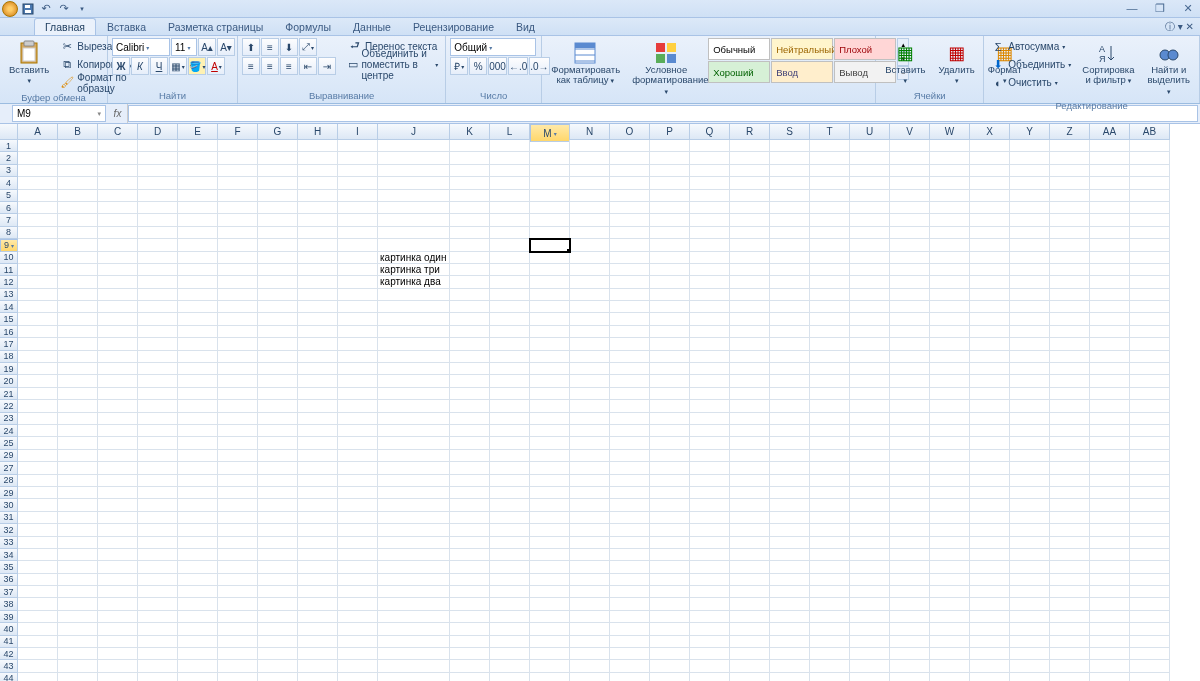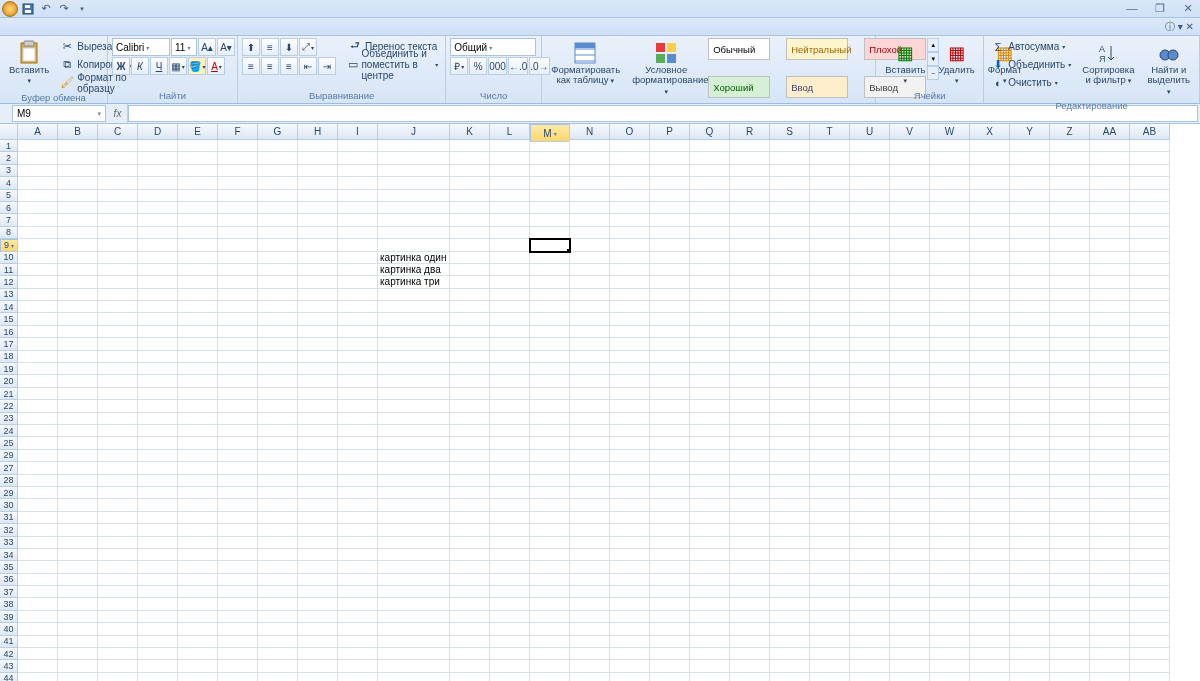--- a/index.html
+++ b/index.html
@@ -110,21 +110,21 @@
 .stack { display: flex; flex-direction: column; gap: 1px; }
 .link-btn {
   display: flex; align-items: center; gap: 3px;
   font-size: 10px; color: #2a486b; padding: 1px 3px; cursor: pointer;
   height: 17px;
 }
 .link-btn .ic { width: 14px; height: 14px; display: flex; align-items: center; justify-content: center; font-size: 11px; }
 .link-btn.dd::after { content: " ▾"; font-size: 6px; }
 
 
-.style-gal { display: grid; grid-template-columns: repeat(3, 62px); grid-template-rows: 22px 22px; gap: 16px; }
+.style-gal { display: grid; grid-template-columns: repeat(3, 62px); grid-template-rows: 22px 22px; gap: 1px; }
 .style-item {
   border: 1px solid #c0c0c0; font-size: 9.5px; display: flex; align-items: center;
   padding-left: 4px; cursor: pointer;
 }
 .gal-scroll { display: flex; flex-direction: column; margin-left: 1px; }
 .gal-scroll div { width: 12px; height: 14px; border: 1px solid #b8cde6; background: #e6eefa; font-size: 7px; display: flex; align-items: center; justify-content: center; }
 
 
 .fbar-row {
   height: 20px; background: #e6eefa; border-bottom: 1px solid #a9c3e6;
@@ -206,20 +206,29 @@
     <div class="qat-btn" style="font-size:7px">▾</div>
   </div>
   <div class="win-controls">
     <div class="win-btn">—</div>
     <div class="win-btn">❐</div>
     <div class="win-btn">✕</div>
   </div>
 </div>
 
 <div class="tabs-row">
+  <div id="tabs-container" style="display:flex;">
+      <div class="tab active">Главная</div>
+      <div class="tab">Вставка</div>
+      <div class="tab">Разметка страницы</div>
+      <div class="tab">Формулы</div>
+      <div class="tab">Данные</div>
+      <div class="tab">Рецензирование</div>
+      <div class="tab">Вид</div>
+    </div>
   <div class="help-btn">ⓘ ▾ ✕</div>
 </div>
 
 <div class="ribbon">
 
   <div class="group" style="width:108px">
     <div class="group-body">
       <div class="bigbtn">
         <div class="ico">
           <svg width="22" height="26" viewBox="0 0 22 26">
@@ -820,51 +829,51 @@
       <div class="cellrow">
         <div class="cell" style="width: 40px;"></div>
         <div class="cell" style="width: 40px;"></div>
         <div class="cell" style="width: 40px;"></div>
         <div class="cell" style="width: 40px;"></div>
         <div class="cell" style="width: 40px;"></div>
         <div class="cell" style="width: 40px;"></div>
         <div class="cell" style="width: 40px;"></div>
         <div class="cell" style="width: 40px;"></div>
         <div class="cell" style="width: 40px;"></div>
+        <div class="cell" style="width: 72px;">картинка три</div>
+        <div class="cell" style="width: 40px;"></div>
+        <div class="cell" style="width: 40px;"></div>
+        <div class="cell" style="width: 40px;"></div>
+        <div class="cell" style="width: 40px;"></div>
+        <div class="cell" style="width: 40px;"></div>
+        <div class="cell" style="width: 40px;"></div>
+        <div class="cell" style="width: 40px;"></div>
+        <div class="cell" style="width: 40px;"></div>
+        <div class="cell" style="width: 40px;"></div>
+        <div class="cell" style="width: 40px;"></div>
+        <div class="cell" style="width: 40px;"></div>
+        <div class="cell" style="width: 40px;"></div>
+        <div class="cell" style="width: 40px;"></div>
+        <div class="cell" style="width: 40px;"></div>
+        <div class="cell" style="width: 40px;"></div>
+        <div class="cell" style="width: 40px;"></div>
+        <div class="cell" style="width: 40px;"></div>
+        <div class="cell" style="width: 40px;"></div>
+      </div>
+      <div class="cellrow">
+        <div class="cell" style="width: 40px;"></div>
+        <div class="cell" style="width: 40px;"></div>
+        <div class="cell" style="width: 40px;"></div>
+        <div class="cell" style="width: 40px;"></div>
+        <div class="cell" style="width: 40px;"></div>
+        <div class="cell" style="width: 40px;"></div>
+        <div class="cell" style="width: 40px;"></div>
+        <div class="cell" style="width: 40px;"></div>
+        <div class="cell" style="width: 40px;"></div>
         <div class="cell" style="width: 72px;">картинка два</div>
-        <div class="cell" style="width: 40px;"></div>
-        <div class="cell" style="width: 40px;"></div>
-        <div class="cell" style="width: 40px;"></div>
-        <div class="cell" style="width: 40px;"></div>
-        <div class="cell" style="width: 40px;"></div>
-        <div class="cell" style="width: 40px;"></div>
-        <div class="cell" style="width: 40px;"></div>
-        <div class="cell" style="width: 40px;"></div>
-        <div class="cell" style="width: 40px;"></div>
-        <div class="cell" style="width: 40px;"></div>
-        <div class="cell" style="width: 40px;"></div>
-        <div class="cell" style="width: 40px;"></div>
-        <div class="cell" style="width: 40px;"></div>
-        <div class="cell" style="width: 40px;"></div>
-        <div class="cell" style="width: 40px;"></div>
-        <div class="cell" style="width: 40px;"></div>
-        <div class="cell" style="width: 40px;"></div>
-        <div class="cell" style="width: 40px;"></div>
-      </div>
-      <div class="cellrow">
-        <div class="cell" style="width: 40px;"></div>
-        <div class="cell" style="width: 40px;"></div>
-        <div class="cell" style="width: 40px;"></div>
-        <div class="cell" style="width: 40px;"></div>
-        <div class="cell" style="width: 40px;"></div>
-        <div class="cell" style="width: 40px;"></div>
-        <div class="cell" style="width: 40px;"></div>
-        <div class="cell" style="width: 40px;"></div>
-        <div class="cell" style="width: 40px;"></div>
-        <div class="cell" style="width: 72px;">картинка три</div>
         <div class="cell" style="width: 40px;"></div>
         <div class="cell" style="width: 40px;"></div>
         <div class="cell" style="width: 40px;"></div>
         <div class="cell" style="width: 40px;"></div>
         <div class="cell" style="width: 40px;"></div>
         <div class="cell" style="width: 40px;"></div>
         <div class="cell" style="width: 40px;"></div>
         <div class="cell" style="width: 40px;"></div>
         <div class="cell" style="width: 40px;"></div>
         <div class="cell" style="width: 40px;"></div>

